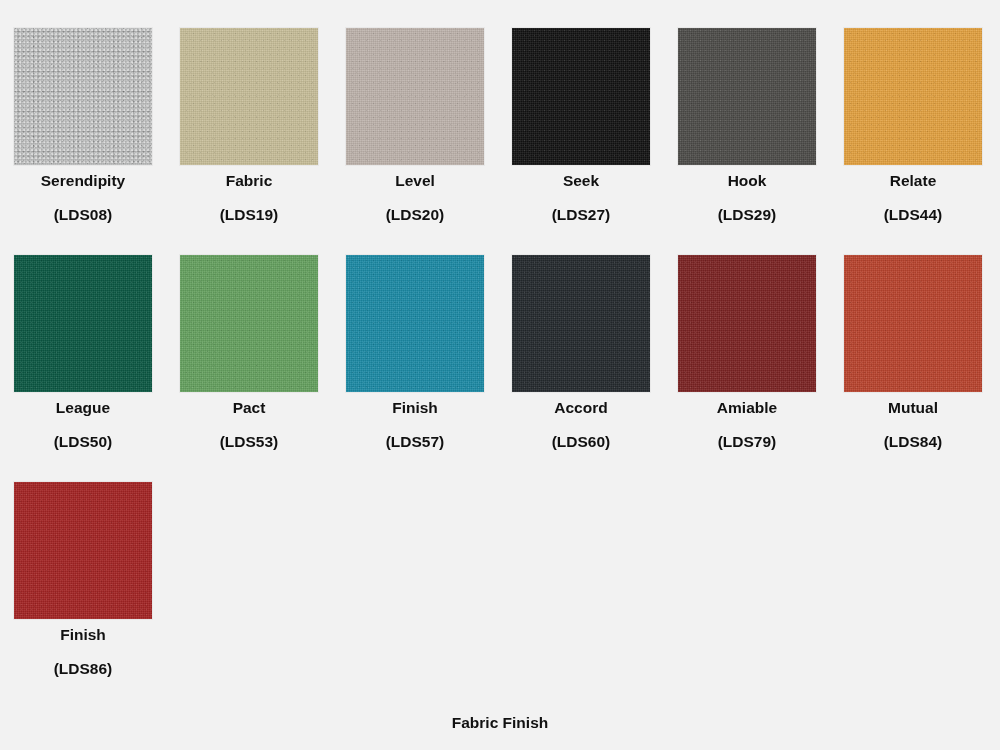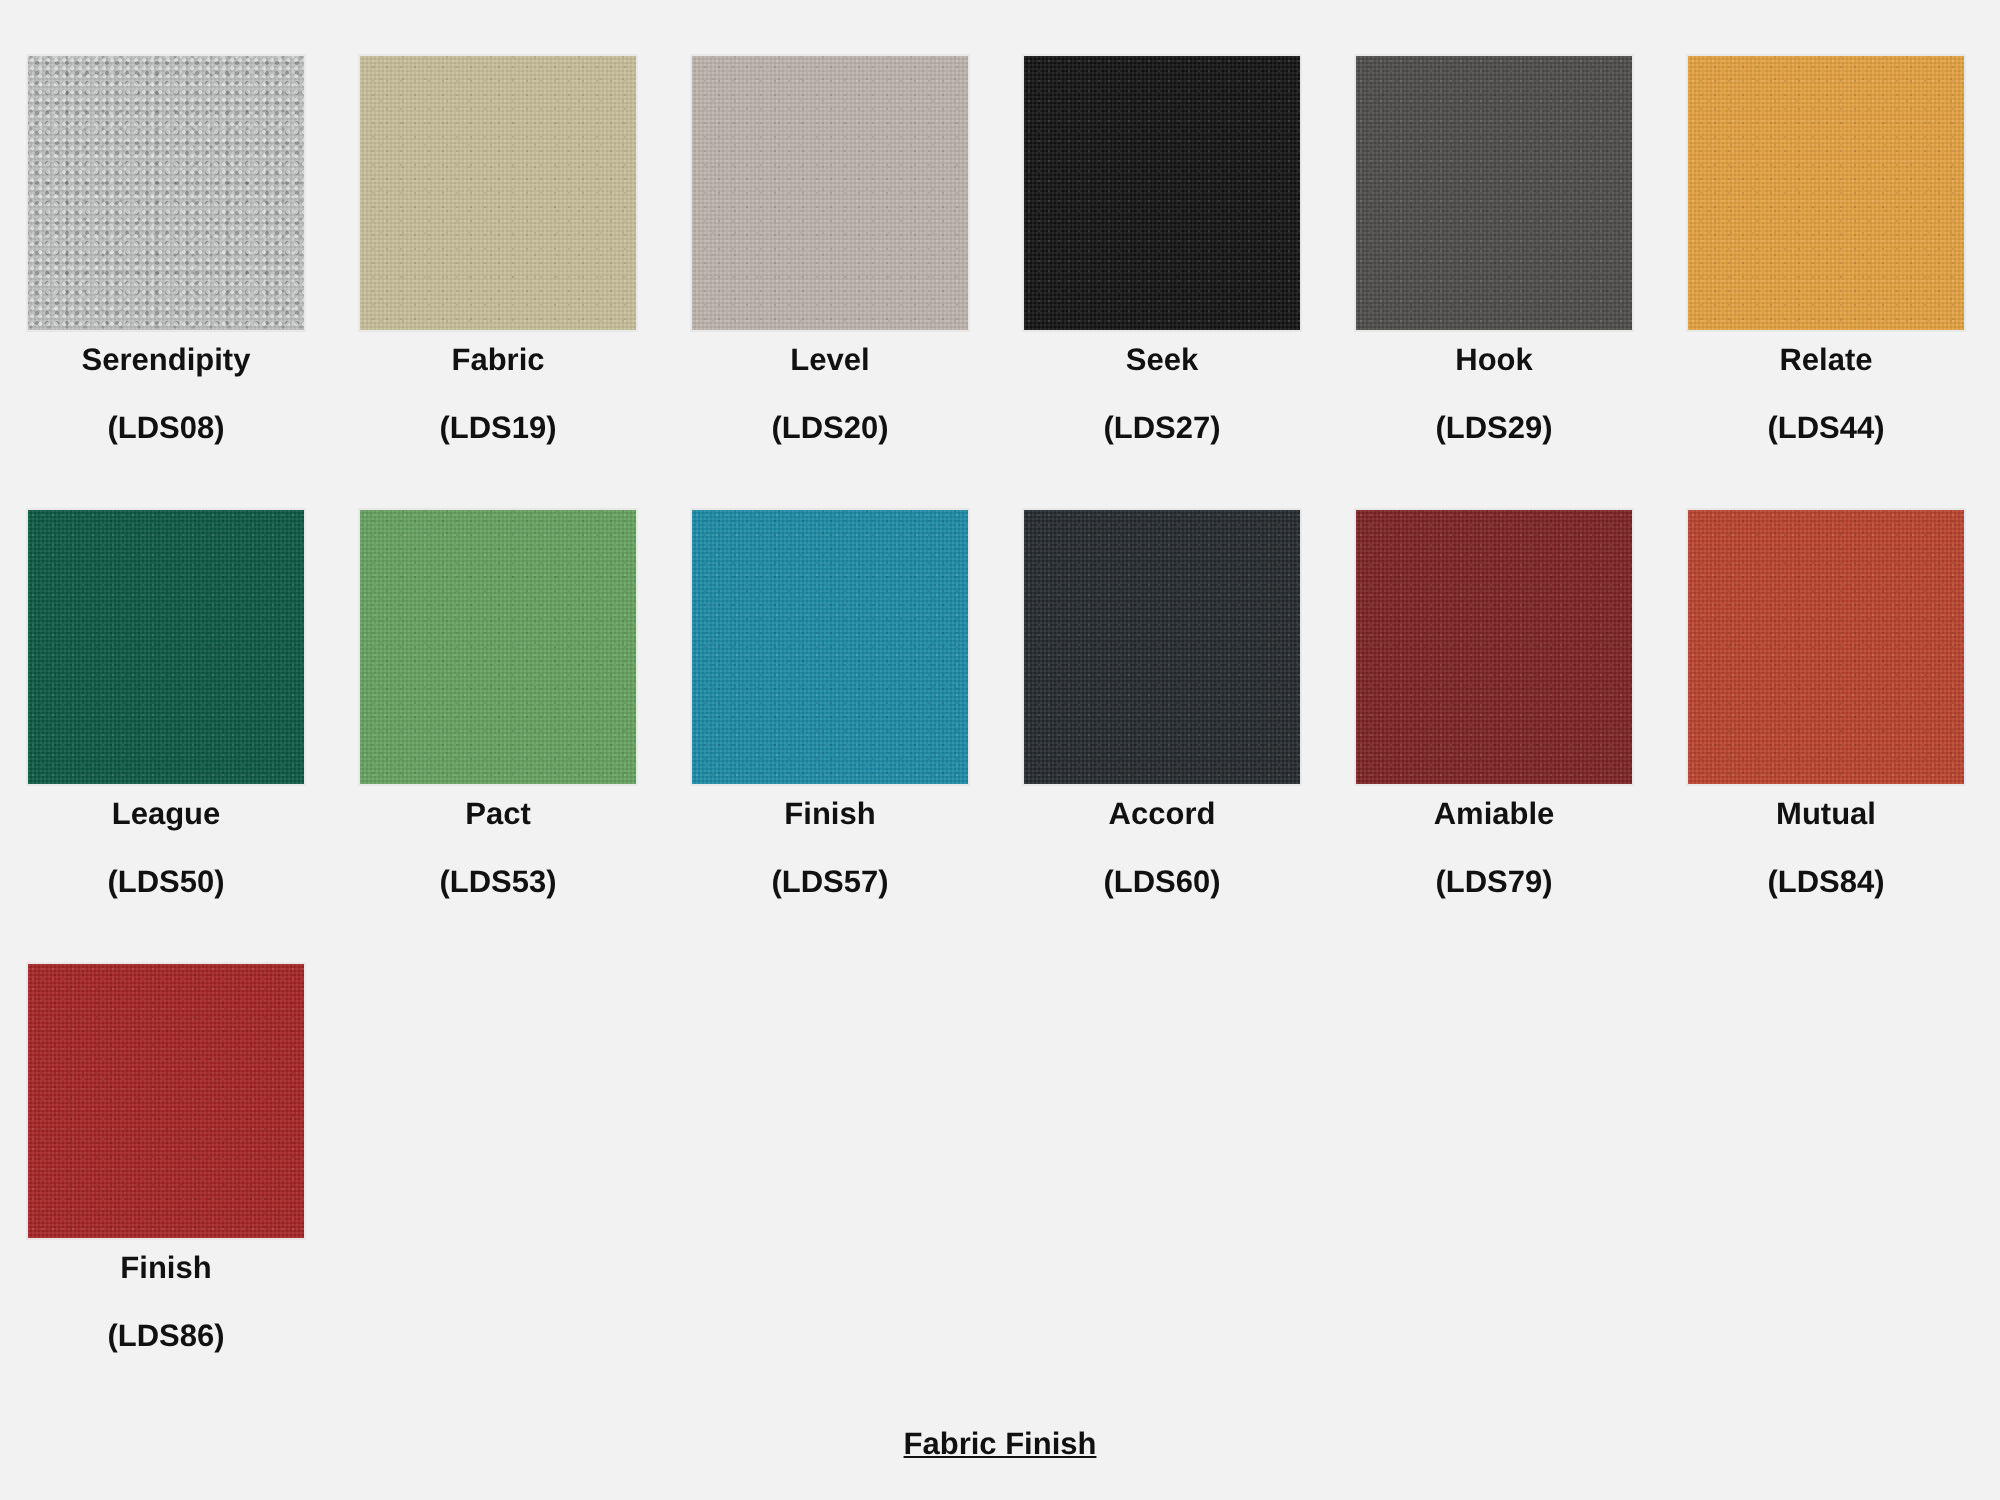--- a/index.html
+++ b/index.html
@@ -99,21 +99,20 @@
   #footer-caption {
     position: absolute;
     left: 0;
     top: 715px;
     width: 1000px;
     text-align: center;
     font-size: 15.5px;
     font-weight: bold;
     color: #111111;
     line-height: 1;
-    text-decoration: underline;
   }
 </style>
 </head>
 <body style="background: rgb(242, 242, 242); color: rgb(17, 17, 17);">
 
 <div id="swatch-grid">
     <div class="swatch-cell">
       <div class="swatch-chip heathered" style="background: rgb(188, 189, 189);"></div>
       <span class="swatch-name">Serendipity</span>
       <span class="swatch-code">(LDS08)</span>

